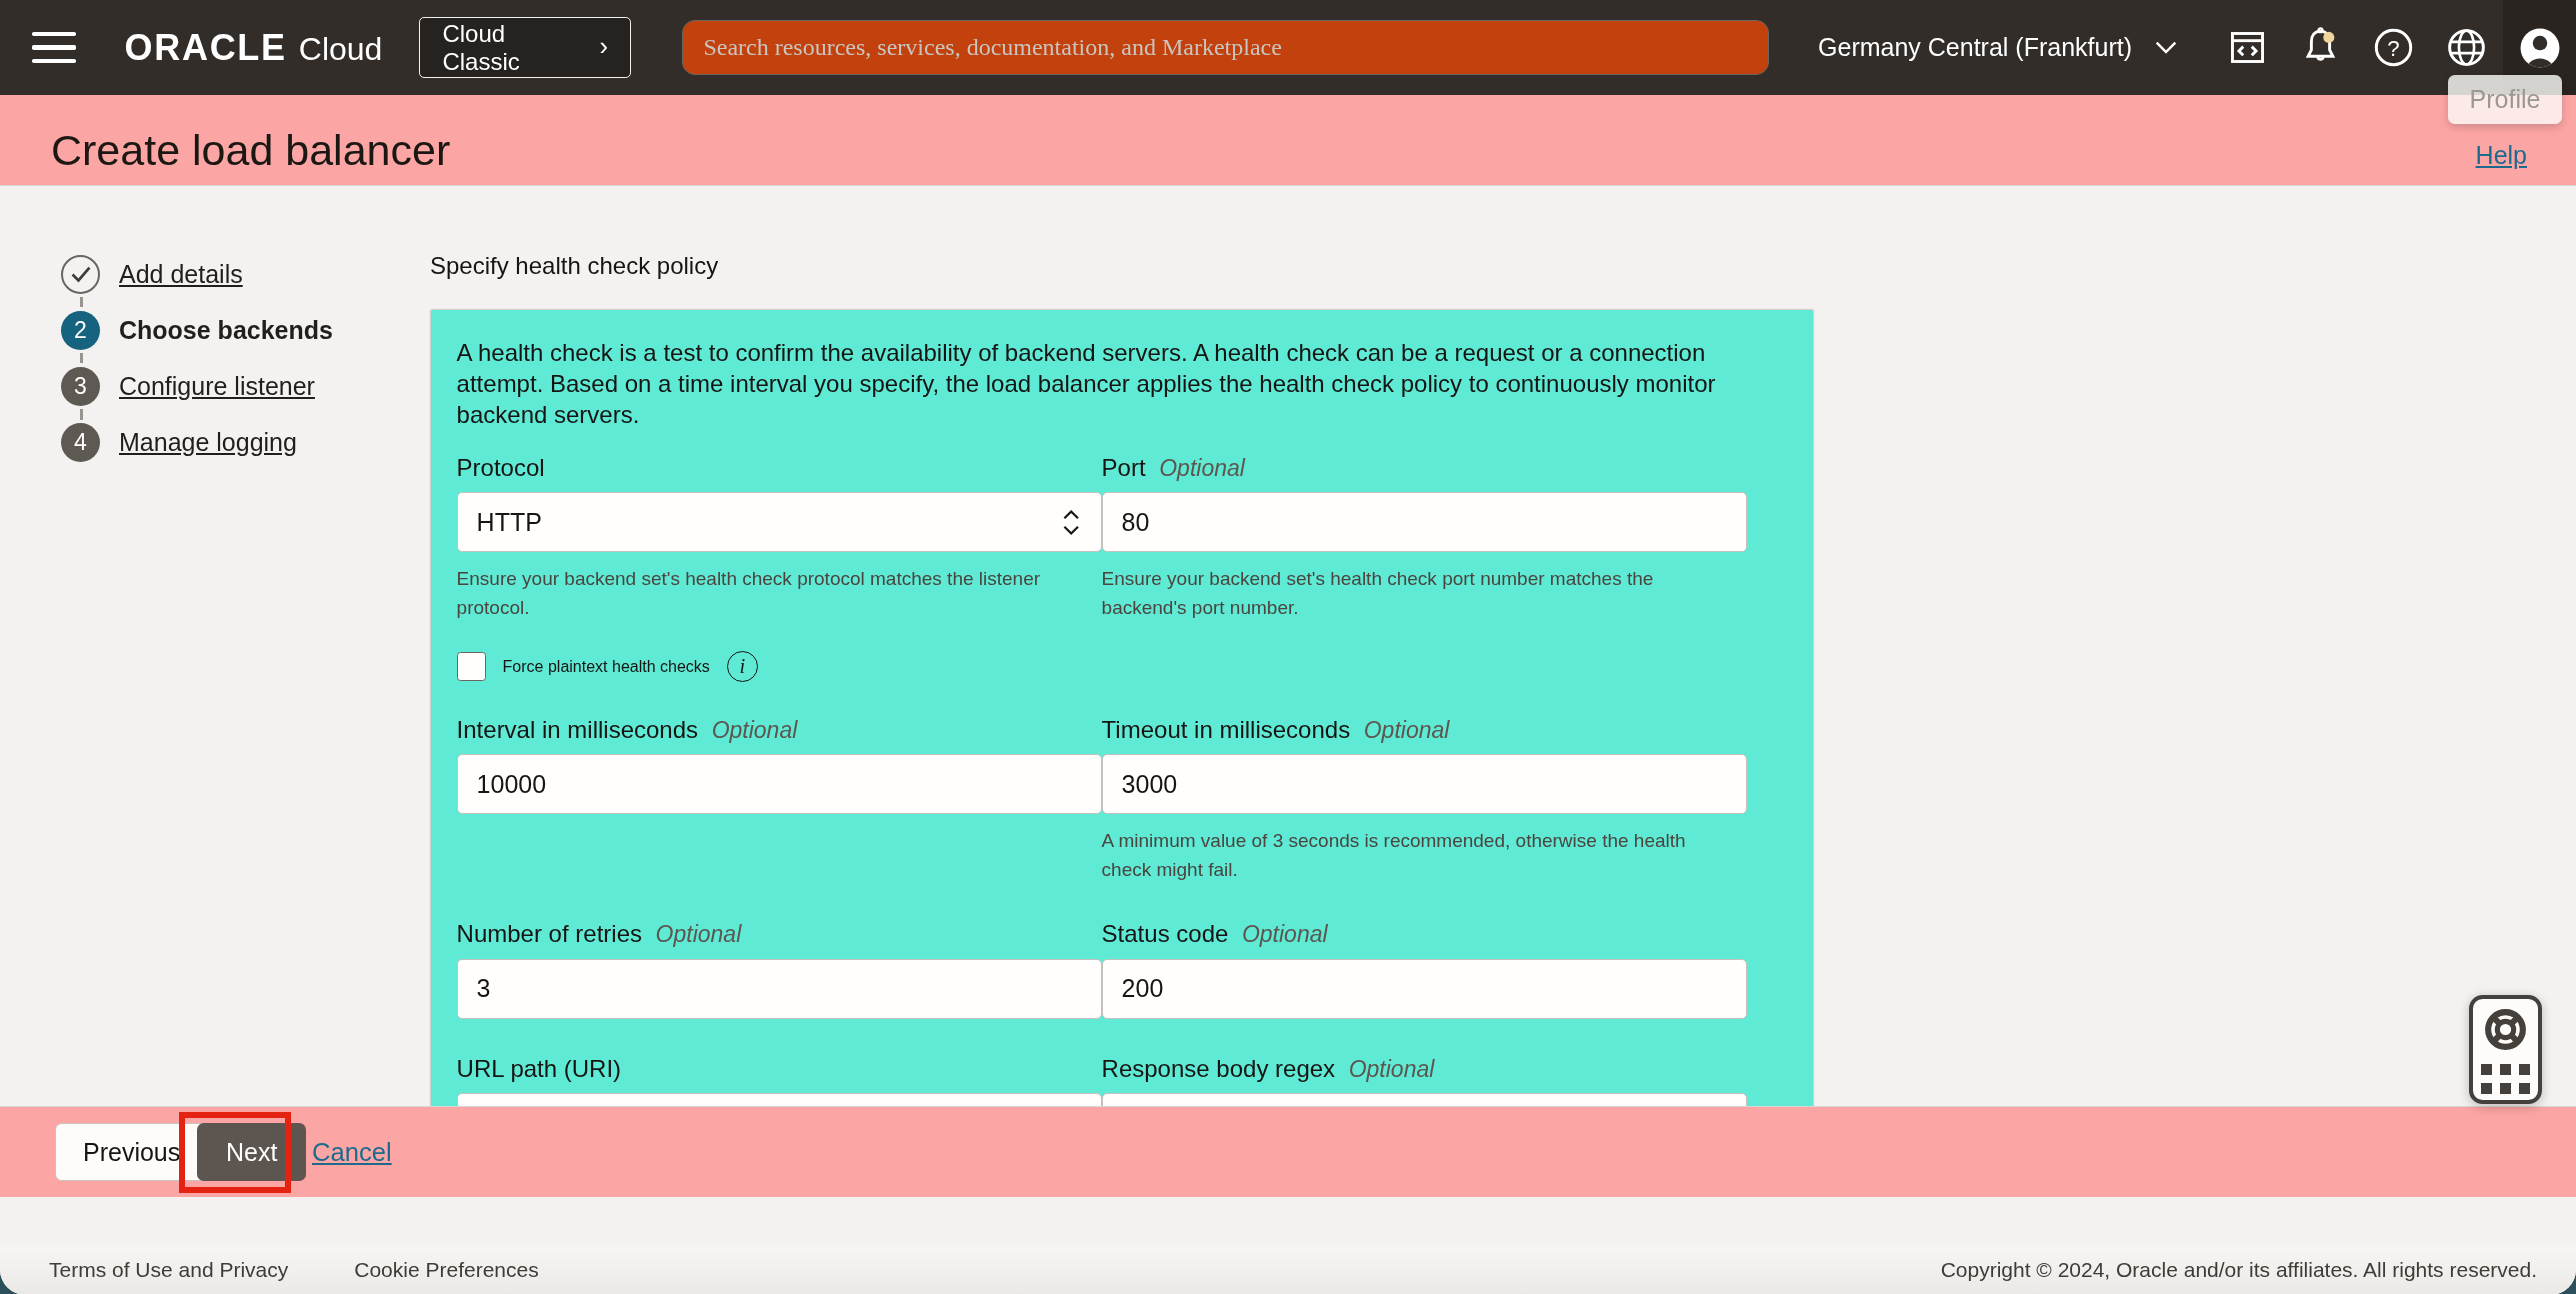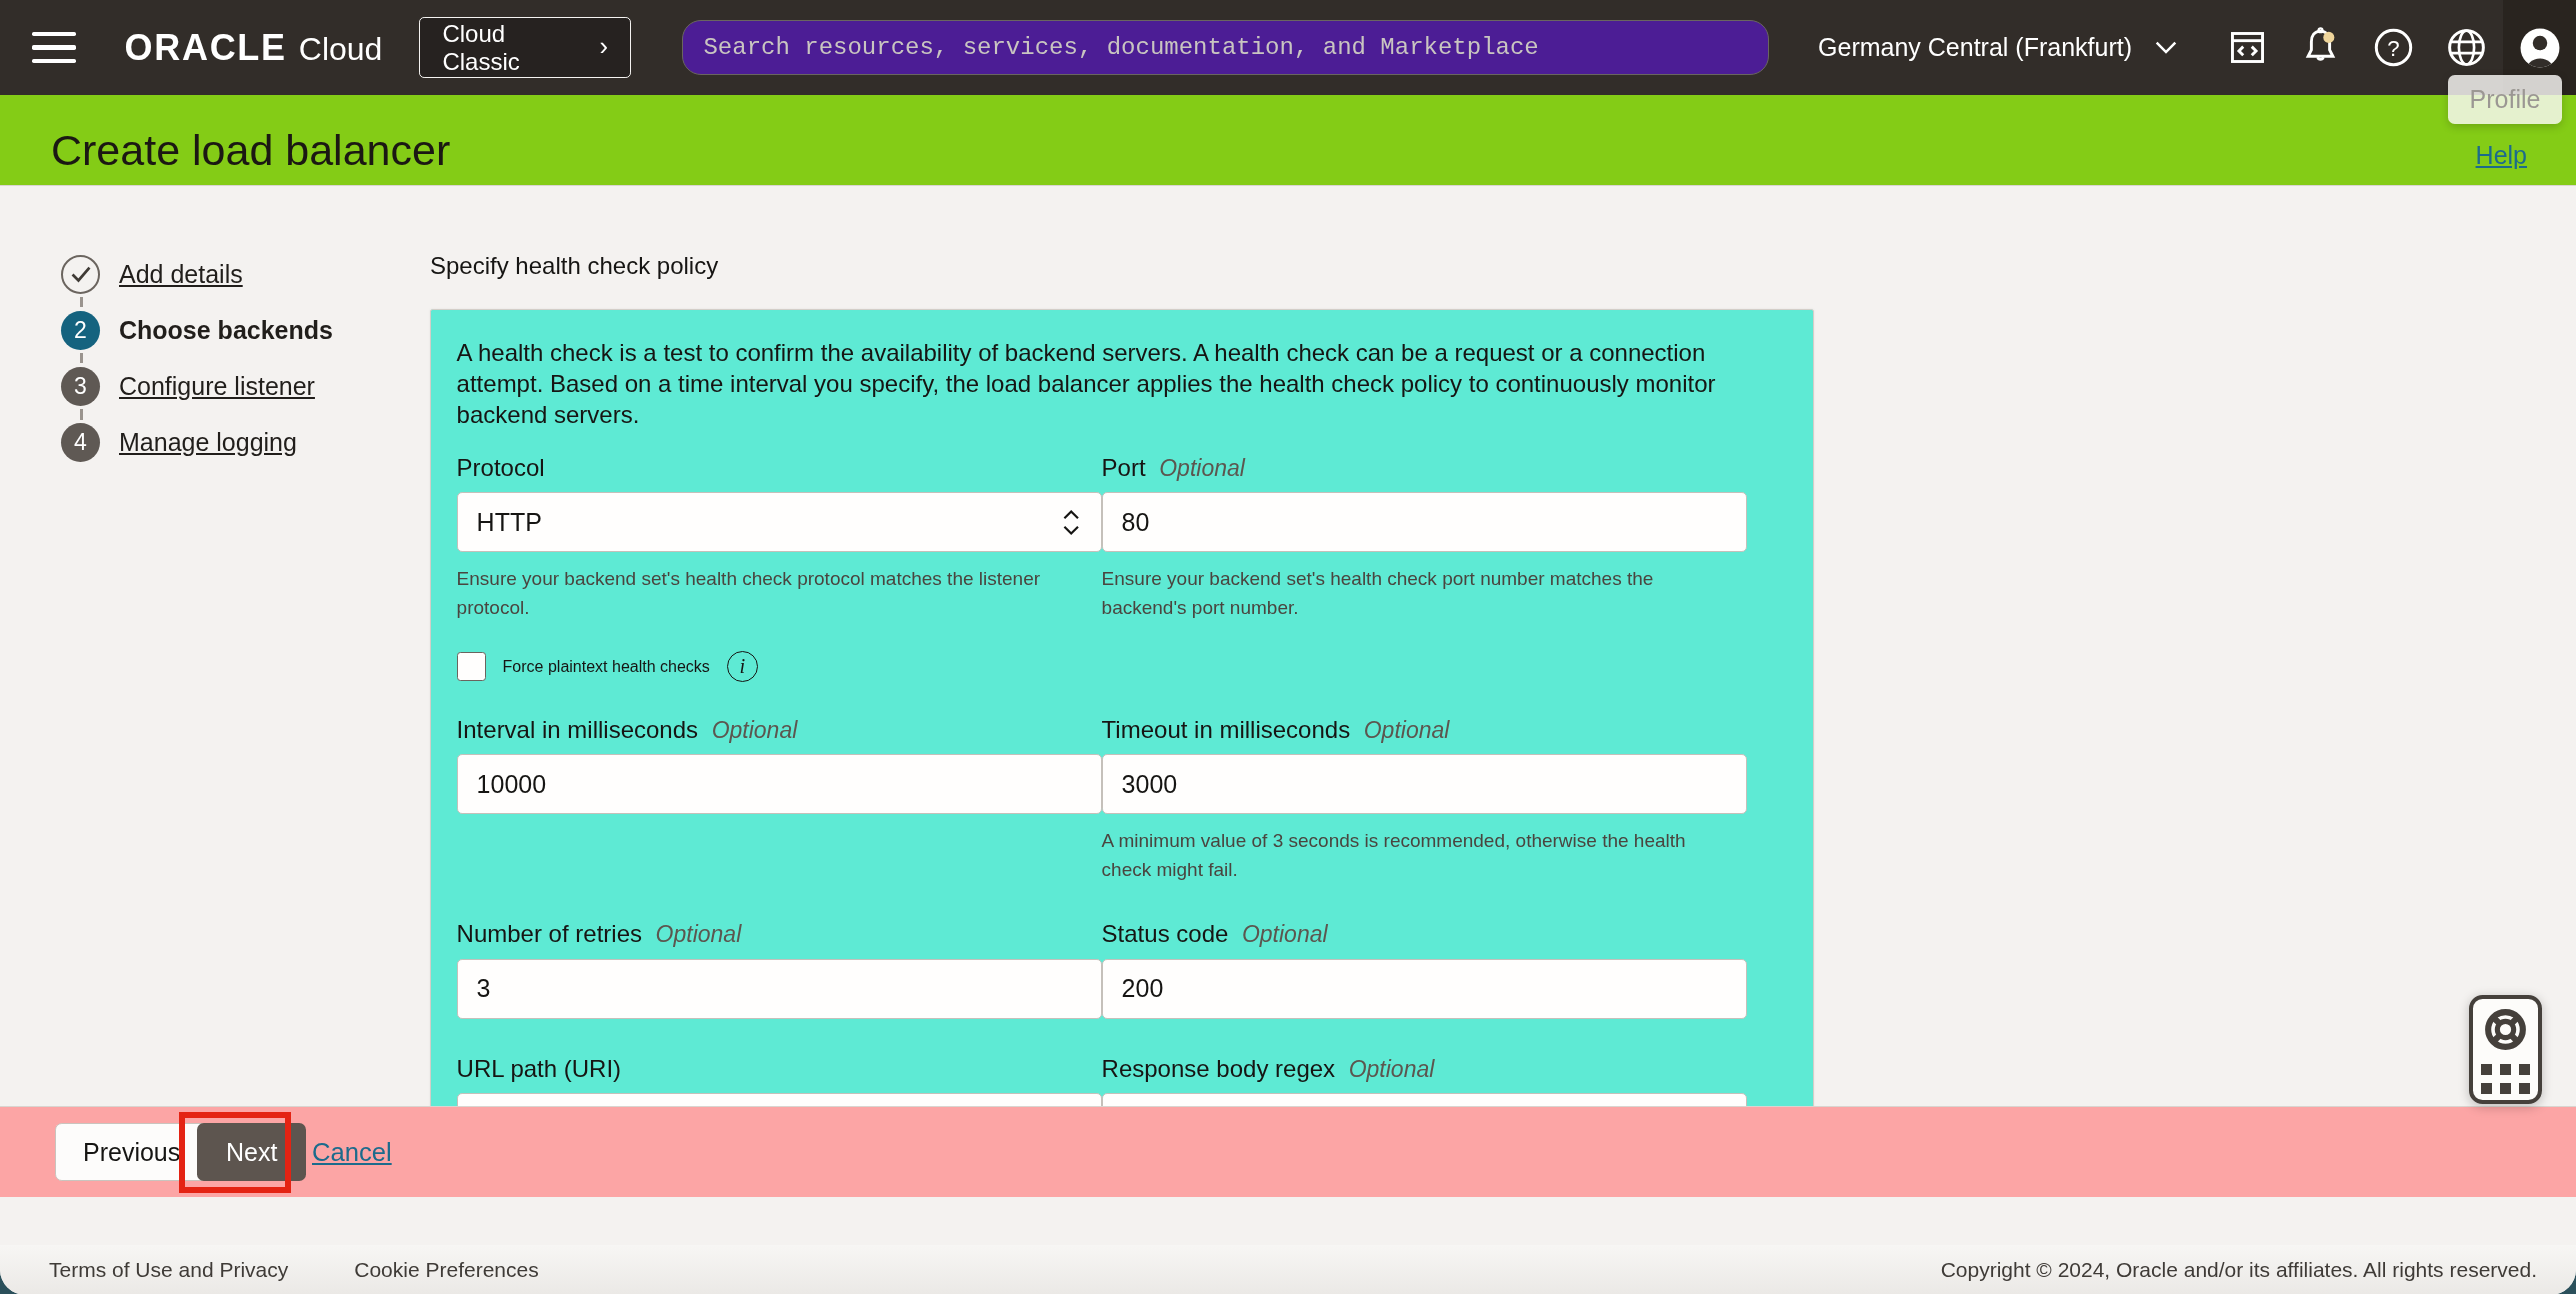--- a/index.html
+++ b/index.html
@@ -28,42 +28,42 @@
   .brand .oracle { color:#fff; font-size:36px; font-weight:700; letter-spacing:1.7px; }
   .brand .cloud  { color:#fff; font-size:32px; font-weight:400; margin-left:12px; }
   .cloud-classic {
     margin-left:37px; height:61px; padding:0 22px;
     border:1.7px solid #f5f3f1; border-radius:5.1px; background:#262220;
     color:#fff; font-size:24px; display:flex; align-items:center; gap:12px; cursor:pointer;
   }
   .cloud-classic .chev { font-size:25.6px; line-height:1; transform:translateY(-0.9px); }
   .search-wrap { margin-left:51px; }
   .search-input {
-    width:1087px; height:55px; background:#4c1d95; border:0.9px solid #6a6560; border-radius:19px;
+    width:1087px; height:55px; background:#c2410c; border:0.9px solid #6a6560; border-radius:13px;
     color:#e8e5e2; font-size:24px; padding:0 20.4px; outline:none;
-    font-family:Liberation Mono, monospace;
+    font-family:Liberation Serif, serif;
   }
   .search-input::placeholder { color:#c9c5c1; opacity:1; }
   .region { margin-left:49px; display:flex; align-items:center; gap:23px; color:#fff; font-size:25px; cursor:pointer; white-space:nowrap; }
   .topbar-icons { display:flex; align-items:center; margin-left:34px; }
   .tb-icon { width:73px; height:95px; display:flex; align-items:center; justify-content:center; cursor:pointer; position:relative; }
   .tb-icon.avatar-cell { background:#29241f; }
 
   
   .profile-tip {
     position:absolute; right:13.6px; top:75px; z-index:50;
     background:rgba(250,249,247,0.82); border-radius:6.8px;
     padding:10.2px 22px; font-size:25px; color:#9b9793;
     box-shadow:0 2.6px 8.5px rgba(0,0,0,0.18);
   }
 
   
   .titlebar {
     position:absolute; left:0; top:95px; width:2576px; height:91px;
-    background:#84cc16; border-bottom:1.7px solid #d9d5d0;
+    background:#fca5a5; border-bottom:1.7px solid #d9d5d0;
   }
   .page-title { position:absolute; left:51px; top:31px; font-size:43px; color:#1b1813; font-weight:400; }
   .help-link { position:absolute; right:49px; top:46px; font-size:25px; color:#1c6b8c; text-decoration:underline; cursor:pointer; }
 
   
   .content { position:absolute; left:0; top:215px; width:2576px; height:940px; background:#f4f2f0; }
 
   
   .stepper { position:absolute; left:61px; top:36px; }
   .step { display:flex; align-items:center; height:46px; position:relative; }

